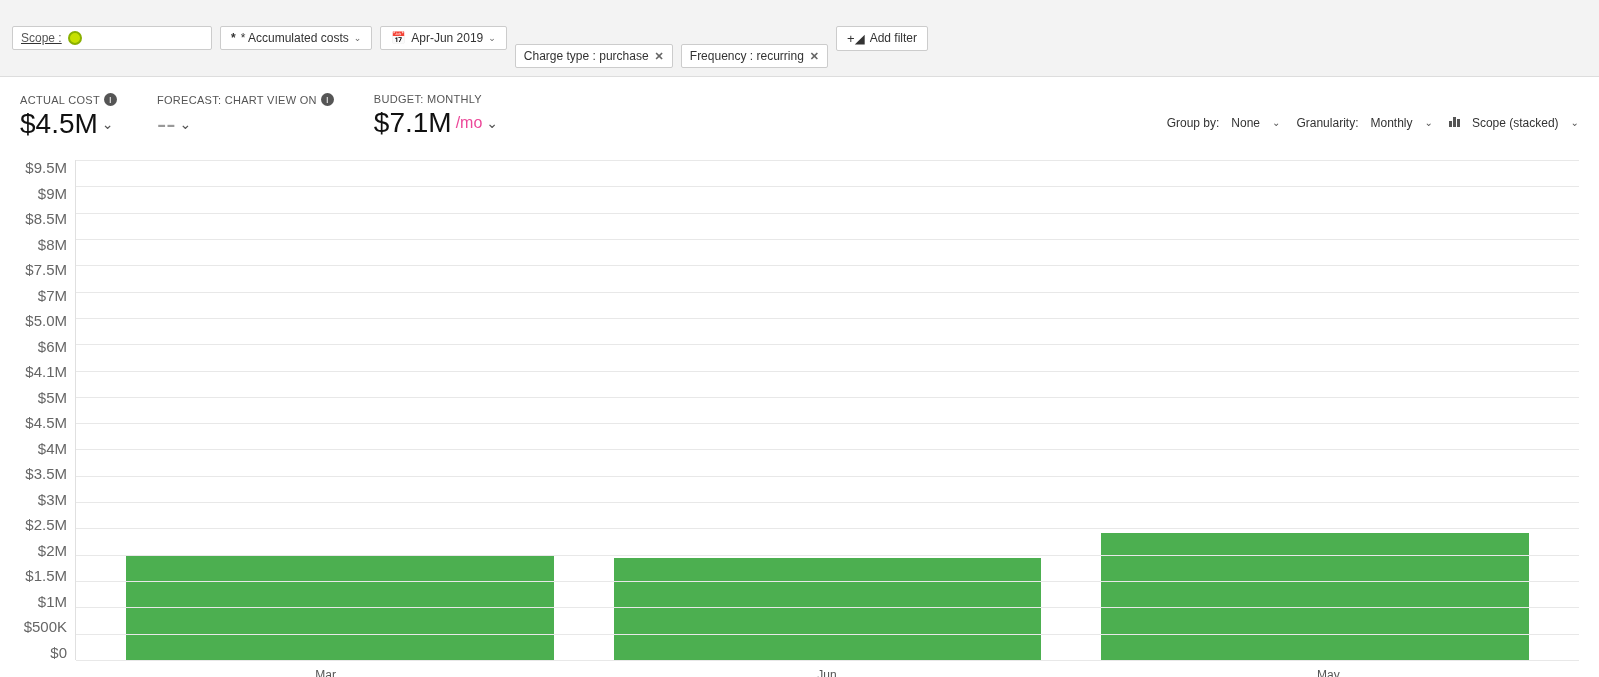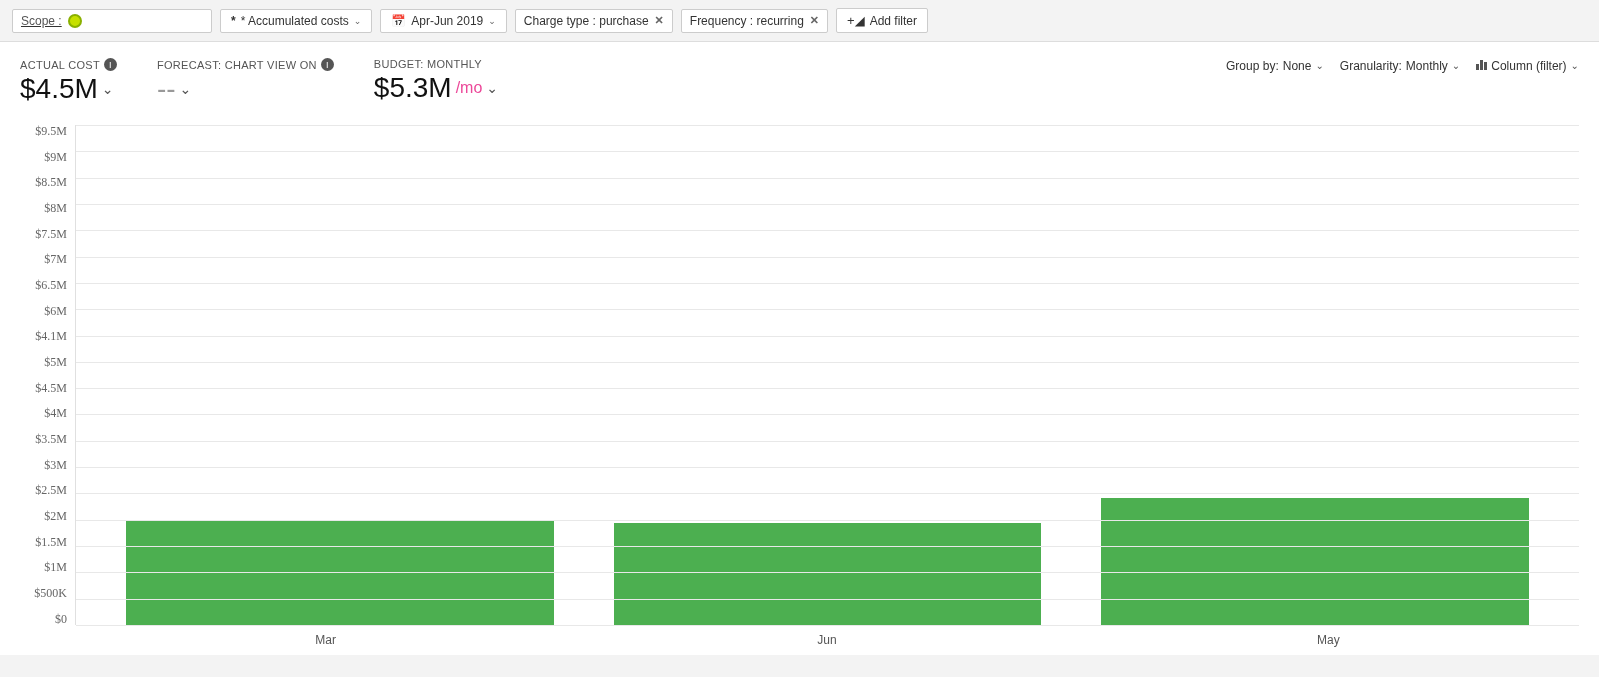--- a/index.html
+++ b/index.html
@@ -56,20 +56,21 @@
       display: flex;
       align-items: center;
       gap: 4px;
       border: 1px solid #ccc;
       border-radius: 2px;
       background: white;
       padding: 4px 8px;
       font-size: 12px;
       color: #333;
       white-space: nowrap;
+      margin-top: 36px;
     }
     .filter-tag .close-x {
       cursor: pointer;
       color: #666;
       font-size: 11px;
       margin-left: 2px;
       font-weight: bold;
     }
 
     .add-filter-btn {
@@ -134,29 +135,29 @@
     .chart-controls {
       display: flex;
       align-items: center;
       gap: 16px;
       margin-left: auto;
       font-size: 12px;
     }
     .chart-control-item {
       display: flex;
       align-items: center;
-      gap: 4px;
+      gap: 12px;
       cursor: pointer;
       color: #333;
     }
     .chart-control-item .chevron { font-size: 10px; color: #555; }
 
     .top-row {
       display: flex;
-      align-items: flex-start;
+      align-items: center;
       justify-content: space-between;
       margin-bottom: 8px;
     }
 
     .chart-area {
       position: relative;
       width: 100%;
       height: 530px;
       background: white;
     }
@@ -167,24 +168,23 @@
       top: 0;
       bottom: 30px;
       width: 55px;
       display: flex;
       flex-direction: column;
       justify-content: space-between;
       align-items: flex-end;
       padding-right: 8px;
     }
     .y-label {
-      font-size: 12px;
+      font-size: 15px;
       color: #666;
       line-height: 1;
-      font-family: Liberation Serif, serif;
     }
 
     .chart-inner {
       position: absolute;
       left: 55px;
       right: 0;
       top: 0;
       bottom: 30px;
       border-left: 1px solid #e0e0e0;
     }
@@ -317,21 +317,21 @@
           <span class="metric-dash">--</span>
           <span class="chevron">⌄</span>
         </div>
       </div>
 
       <div class="metric-block">
         <div class="metric-label">
           <span>BUDGET: MONTHLY</span>
         </div>
         <div class="metric-value">
-          <span>$5.3M</span>
+          <span>$7.1M</span>
           <span class="per-mo">/mo</span>
           <span class="chevron">⌄</span>
         </div>
       </div>
 
     </div>
 
     <div class="chart-controls">
       <div class="chart-control-item">
         <span>Group by:</span>
@@ -344,36 +344,36 @@
         <span class="chevron">⌄</span>
       </div>
       <div class="chart-control-item">
         <span>
           <div class="bar-chart-icon">
             <span style="height:6px;"></span>
             <span style="height:10px;"></span>
             <span style="height:8px;"></span>
           </div>
         </span>
-        <span>Column (filter)</span>
+        <span>Scope (stacked)</span>
         <span class="chevron">⌄</span>
       </div>
     </div>
   </div>
 
   <div class="chart-area">
 
     <div class="y-axis" id="y-axis-container">
         <div class="y-label">$9.5M</div>
         <div class="y-label">$9M</div>
         <div class="y-label">$8.5M</div>
         <div class="y-label">$8M</div>
         <div class="y-label">$7.5M</div>
         <div class="y-label">$7M</div>
-        <div class="y-label">$6.5M</div>
+        <div class="y-label">$5.0M</div>
         <div class="y-label">$6M</div>
         <div class="y-label">$4.1M</div>
         <div class="y-label">$5M</div>
         <div class="y-label">$4.5M</div>
         <div class="y-label">$4M</div>
         <div class="y-label">$3.5M</div>
         <div class="y-label">$3M</div>
         <div class="y-label">$2.5M</div>
         <div class="y-label">$2M</div>
         <div class="y-label">$1.5M</div>

